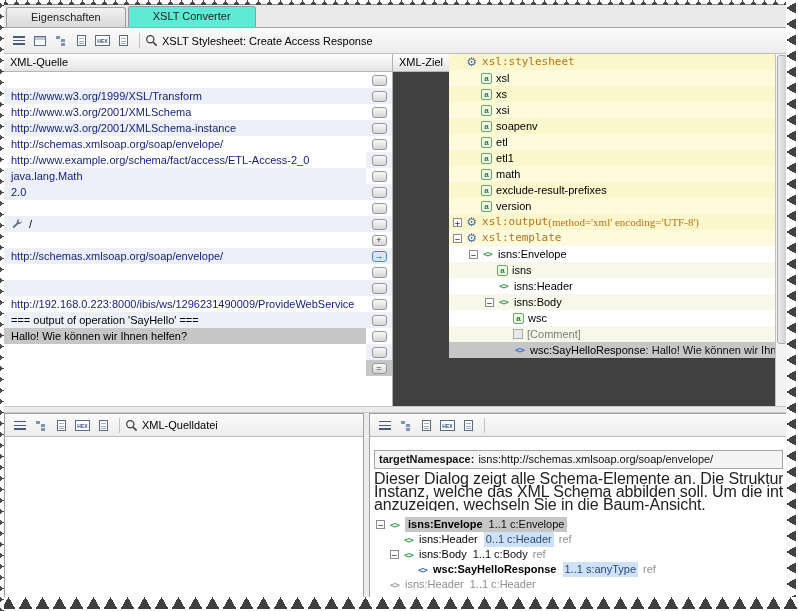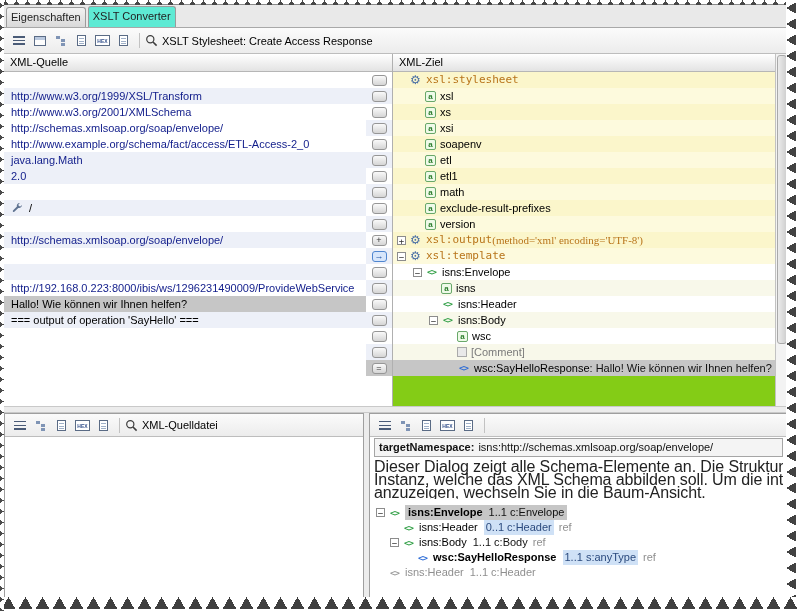--- a/index.html
+++ b/index.html
@@ -14,21 +14,21 @@
     background:conic-gradient(from 150deg at 50% 0,#3f3f3f 60deg,transparent 0) 0 0/17px 12px repeat-x,#fff}
   .torn-right{position:absolute;top:0;bottom:0;right:0;width:12px;z-index:9;
     background:conic-gradient(from 60deg at 0 50%,#424242 60deg,transparent 0) 0 0/10px 16px repeat-y,#fff}
   .torn-left{position:absolute;top:0;bottom:0;left:0;width:4px;z-index:9;
     background:conic-gradient(from 240deg at 100% 50%,#4a4a4a 60deg,transparent 0) 0 0/4px 11px repeat-y,#fff}
 
   .window{position:absolute;left:3px;top:4px;right:9px;bottom:12px;border:1px solid #8a8a8a;background:#f2f2f2;display:flex;flex-direction:column}
 
   
   .tabbar{height:23px;background:#e9e9e9;display:flex;align-items:flex-end;padding:2px 0 0 2px;border-bottom:1px solid #a8a8a8;flex:0 0 auto}
-  .tab{height:20px;line-height:18px;padding:0 4px;border:1px solid #9b9b9b;border-bottom:none;border-radius:3px 3px 0 0;background:linear-gradient(#f2f2f2,#d9d9d9);margin-right:2px;color:#222}
+  .tab{height:20px;line-height:18px;padding:0 24px;border:1px solid #9b9b9b;border-bottom:none;border-radius:3px 3px 0 0;background:linear-gradient(#f2f2f2,#d9d9d9);margin-right:2px;color:#222}
   .tab.active{background:#5eead4;height:21px}
 
   
   .toolbar{height:26px;display:flex;align-items:center;padding:0 4px;background:linear-gradient(#fbfbfb,#ececec);border-bottom:1px solid #bdbdbd;flex:0 0 auto}
   .toolbar.small{height:23px}
   .tbgroup{display:flex;align-items:center}
   .tbtn{width:19px;height:19px;display:inline-flex;align-items:center;justify-content:center;border:1px solid transparent;border-radius:2px;margin:0 1px}
   .tsep{width:1px;height:15px;background:#c2c2c2;margin:0 5px}
   .search{display:flex;align-items:center;gap:4px;color:#000;white-space:nowrap;overflow:hidden}
 
@@ -40,21 +40,21 @@
   .ic-tree::before{content:"";position:absolute;left:1px;top:1px;width:4px;height:3px;background:#7f94b5}
   .ic-tree::after{content:"";position:absolute;left:6px;top:4px;width:4px;height:3px;background:#7f94b5;box-shadow:0 4px 0 #7f94b5}
   .ic-doc{width:9px;height:11px;border:1px solid #5a6b85;background:#fff;position:relative}
   .ic-doc::before{content:"";position:absolute;left:1px;right:1px;top:2px;height:6px;background:repeating-linear-gradient(to bottom,#9fb0c8 0 1px,transparent 1px 2.6px)}
   .ic-hex{min-width:13px;height:11px;border:1px solid #5a6b85;background:#fff;color:#34518c;font:bold 5px/10px "Liberation Sans",sans-serif;text-align:center;padding:0 1px}
 
   
   .main{height:352px;display:flex;flex:0 0 auto;background:#fff;overflow:hidden}
   .colL{width:362px;flex:0 0 auto;display:flex;flex-direction:column;background:#fff}
   .colM{width:26px;flex:0 0 auto;display:flex;flex-direction:column;background:#fff}
-  .colR{flex:1 1 auto;min-width:0;display:flex;flex-direction:column;border-left:1px solid #b0b0b0;background:#84cc16}
+  .colR{flex:1 1 auto;min-width:0;display:flex;flex-direction:row;border-left:1px solid #b0b0b0;background:#404040}
   .vscroll{width:13px;flex:0 0 auto;border-left:1px solid #c2c2c2;background:#f3f3f3;position:relative}
   .vthumb{position:absolute;left:1px;right:1px;top:1px;height:82%;background:linear-gradient(90deg,#ececec,#d0d0d0);border:1px solid #a9a9a9;border-radius:3px}
   .hdr{height:18px;line-height:17px;padding:0 6px;background:linear-gradient(#ffffff,#e3e3e3);border-bottom:1px solid #b6b6b6;color:#000;flex:0 0 auto;white-space:nowrap;overflow:hidden}
   .hdrM{padding:0}
   .rows{flex:1 1 auto;overflow:hidden}
   .cell{height:16px;line-height:16px;white-space:nowrap;overflow:hidden}
   .lcell{padding-left:7px;display:flex;align-items:center;gap:6px}
   .lcell .txt{white-space:nowrap}
   .url{color:#101c8a}
   .pl{color:#000}
@@ -80,21 +80,21 @@
   .nm.cm{color:#7a7a7a}
 
   .hsplit{height:7px;background:#ececec;border-top:1px solid #c9c9c9;border-bottom:1px solid #c9c9c9;flex:0 0 auto}
 
   
   .bottom{flex:1 1 auto;display:flex;min-height:0;background:#ececec}
   .bpanel{background:#fff;border:1px solid #9f9f9f;display:flex;flex-direction:column;min-width:0}
   .bleft{width:360px;flex:0 0 auto}
   .vsplit{width:5px;flex:0 0 auto;background:#ececec}
   .bright{flex:1 1 auto}
-  .bcontent{flex:1 1 auto;background:#fff;overflow:hidden;padding:0 4px}
+  .bcontent{flex:1 1 auto;background:#fff;overflow:hidden;padding:12px 4px}
   .nsbar{border:1px solid #a5a5a5;background:#f4f4f4;height:19px;line-height:17px;padding:0 4px;white-space:nowrap;overflow:hidden;margin:1px 0 3px}
   .nsbar b{margin-right:4px}
   .desc{white-space:pre;overflow:hidden;font-size:16px;letter-spacing:-0.1px;color:#222;line-height:13px;margin:2px 0 6px}
   .srow{height:15px;line-height:15px;display:flex;align-items:center;white-space:nowrap;overflow:hidden}
   .seg-sel{background:#c6c6c6;padding:0 3px;display:flex;align-items:center}
   .nm2{color:#000}
   .nm2.b{font-weight:bold}
   .card{margin-left:6px}
   .card.blue{background:#cfe1f6;color:#2b4a7e;padding:0 2px}
   .ref{color:#8f8f8f;margin-left:5px}
@@ -149,20 +149,23 @@
         <div id="rows-left" class="rows">
             <div class="cell lcell">
               <span class="txt pl"></span>
             </div>
             <div class="cell lcell alt">
               <span class="txt url">http://www.w3.org/1999/XSL/Transform</span>
             </div>
             <div class="cell lcell">
               <span class="txt url">http://www.w3.org/2001/XMLSchema</span>
             </div>
+            <div class="cell lcell alt">
+              <span class="txt url">http://www.w3.org/2001/XMLSchema-instance</span>
+            </div>
             <div class="cell lcell">
               <span class="txt url">http://schemas.xmlsoap.org/soap/envelope/</span>
             </div>
             <div class="cell lcell">
               <span class="txt url">http://www.example.org/schema/fact/access/ETL-Access-2_0</span>
             </div>
             <div class="cell lcell alt">
               <span class="txt url">java.lang.Math</span>
             </div>
             <div class="cell lcell alt">
@@ -187,25 +190,25 @@
             </div>
             <div class="cell lcell">
               <span class="txt pl"></span>
             </div>
             <div class="cell lcell alt">
               <span class="txt pl"></span>
             </div>
             <div class="cell lcell">
               <span class="txt url">http://192.168.0.223:8000/ibis/ws/1296231490009/ProvideWebService</span>
             </div>
+            <div class="cell lcell alt">
+              <span class="txt pl">=== output of operation 'SayHello' ===</span>
+            </div>
             <div class="cell lcell sel">
               <span class="txt pl">Hallo! Wie können wir Ihnen helfen?</span>
-            </div>
-            <div class="cell lcell alt">
-              <span class="txt pl">=== output of operation 'SayHello' ===</span>
             </div>
           </div>
       </div>
       <div class="colM">
         <div class="hdr hdrM"></div>
         <div id="rows-mid" class="rows">
             <div class="cell mcell">
               <span class="mbtn"></span>
             </div>
             <div class="cell mcell alt">

